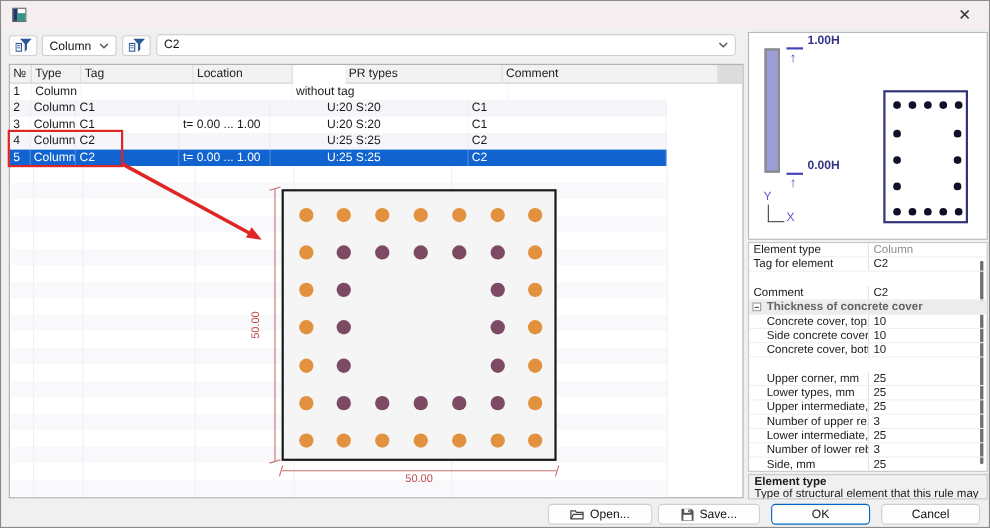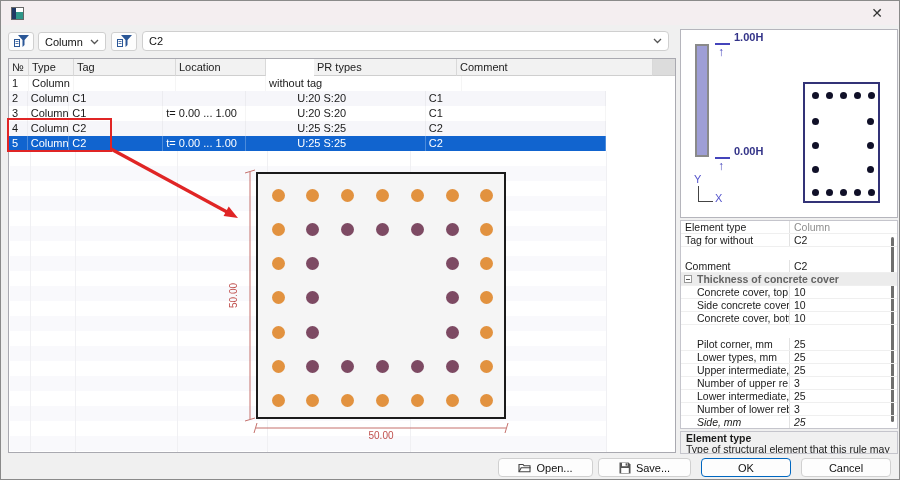--- a/index.html
+++ b/index.html
@@ -289,21 +289,21 @@
       </div>
   </div>
 
   <div class="propgrid" id="propgrid">
     <div class="pscroll" style="top:16px;height:185px;"></div>
   <div class="prow item" style="top: 0px;">
         <div class="pname">Element type</div>
         <div class="pval muted">Column</div>
       </div>
       <div class="prow item" style="top: 13px;">
-        <div class="pname">Tag for without</div>
+        <div class="pname">Tag for element</div>
         <div class="pval">C2</div>
       </div>
       <div class="prow item" style="top: 39px;">
         <div class="pname">Comment</div>
         <div class="pval">C2</div>
       </div>
       <div class="prow group" style="top: 52px;">
         <div class="collapse-box">
           <div class="minus"></div>
         </div>
@@ -315,21 +315,21 @@
       </div>
       <div class="prow child" style="top: 78px;">
         <div class="pname">Side concrete cover, ...</div>
         <div class="pval">10</div>
       </div>
       <div class="prow child" style="top: 91px;">
         <div class="pname">Concrete cover, bott...</div>
         <div class="pval">10</div>
       </div>
       <div class="prow child" style="top: 117px;">
-        <div class="pname">Pilot corner, mm</div>
+        <div class="pname">Upper corner, mm</div>
         <div class="pval">25</div>
       </div>
       <div class="prow child" style="top: 130px;">
         <div class="pname">Lower types, mm</div>
         <div class="pval">25</div>
       </div>
       <div class="prow child" style="top: 143px;">
         <div class="pname">Upper intermediate, ...</div>
         <div class="pval">25</div>
       </div>
@@ -338,21 +338,21 @@
         <div class="pval">3</div>
       </div>
       <div class="prow child" style="top: 169px;">
         <div class="pname">Lower intermediate, ...</div>
         <div class="pval">25</div>
       </div>
       <div class="prow child" style="top: 182px;">
         <div class="pname">Number of lower reb...</div>
         <div class="pval">3</div>
       </div>
-      <div class="prow child" style="top: 195px; font-style: italic;">
+      <div class="prow child" style="top: 195px;">
         <div class="pname">Side, mm</div>
         <div class="pval">25</div>
       </div>
     </div>
 
   <div class="descbox">
     <div class="dtitle">Element type</div>
     <div class="dtext">Type of structural element that this rule may be</div>
   </div>
 

